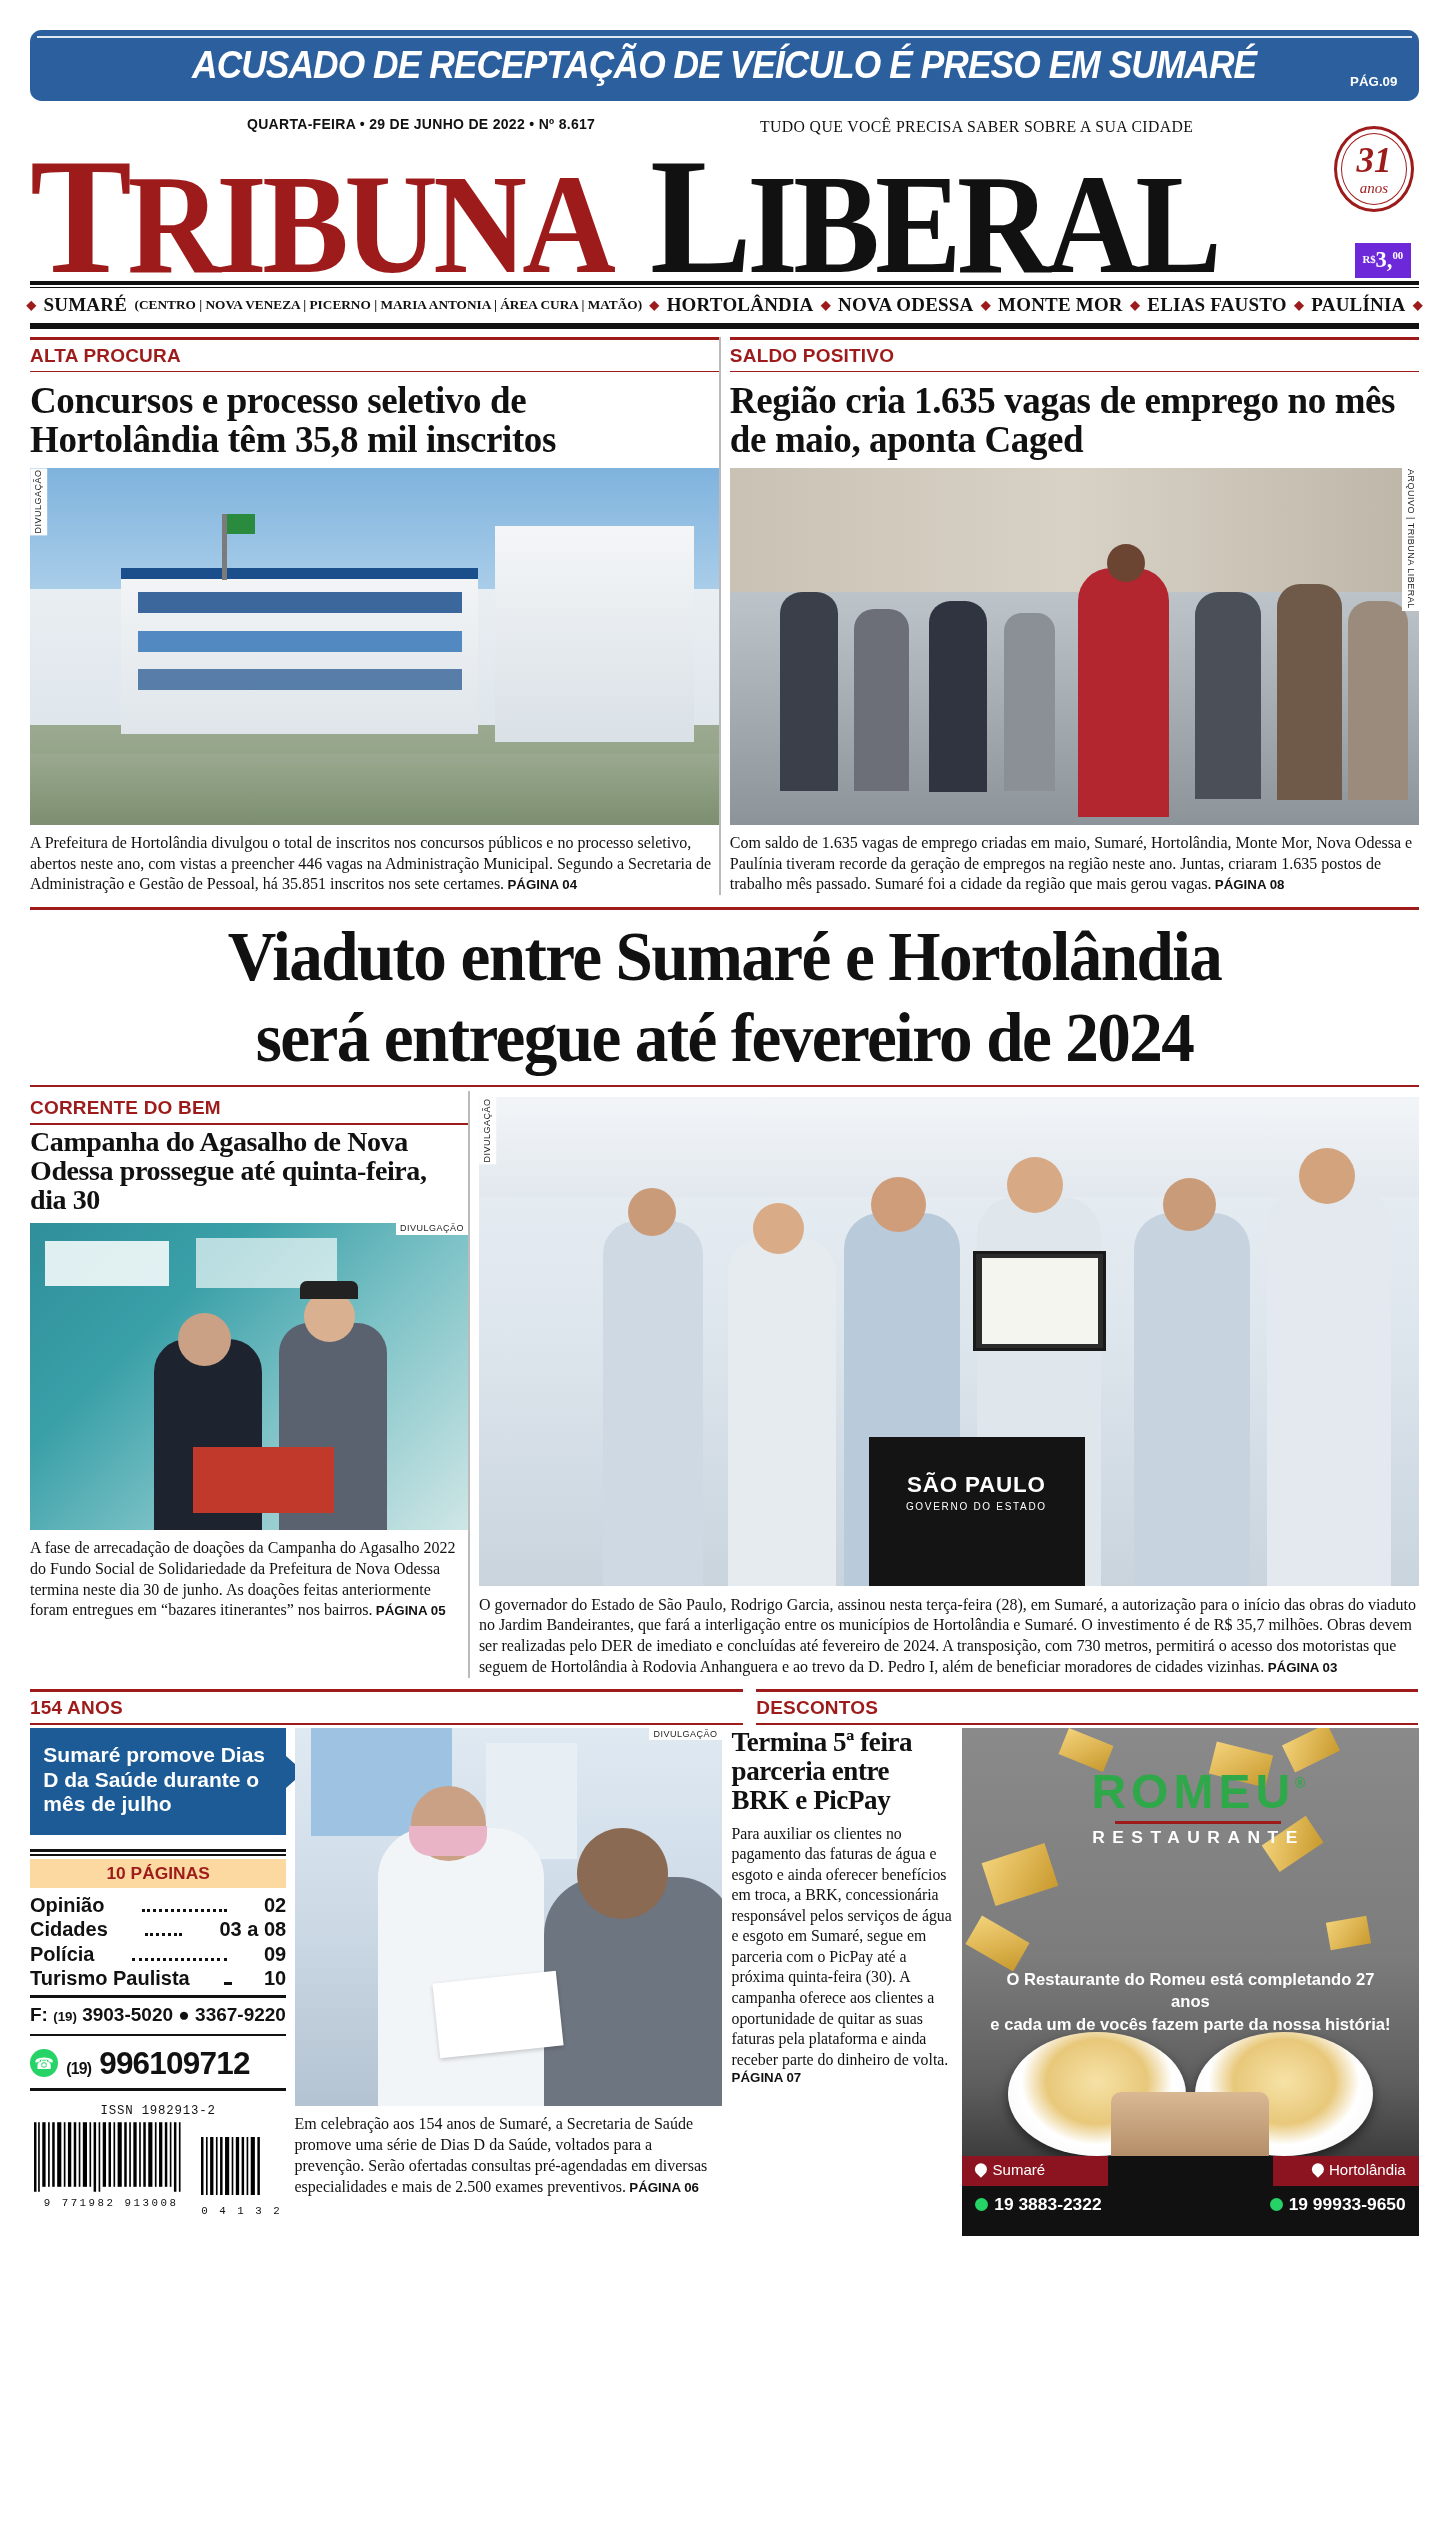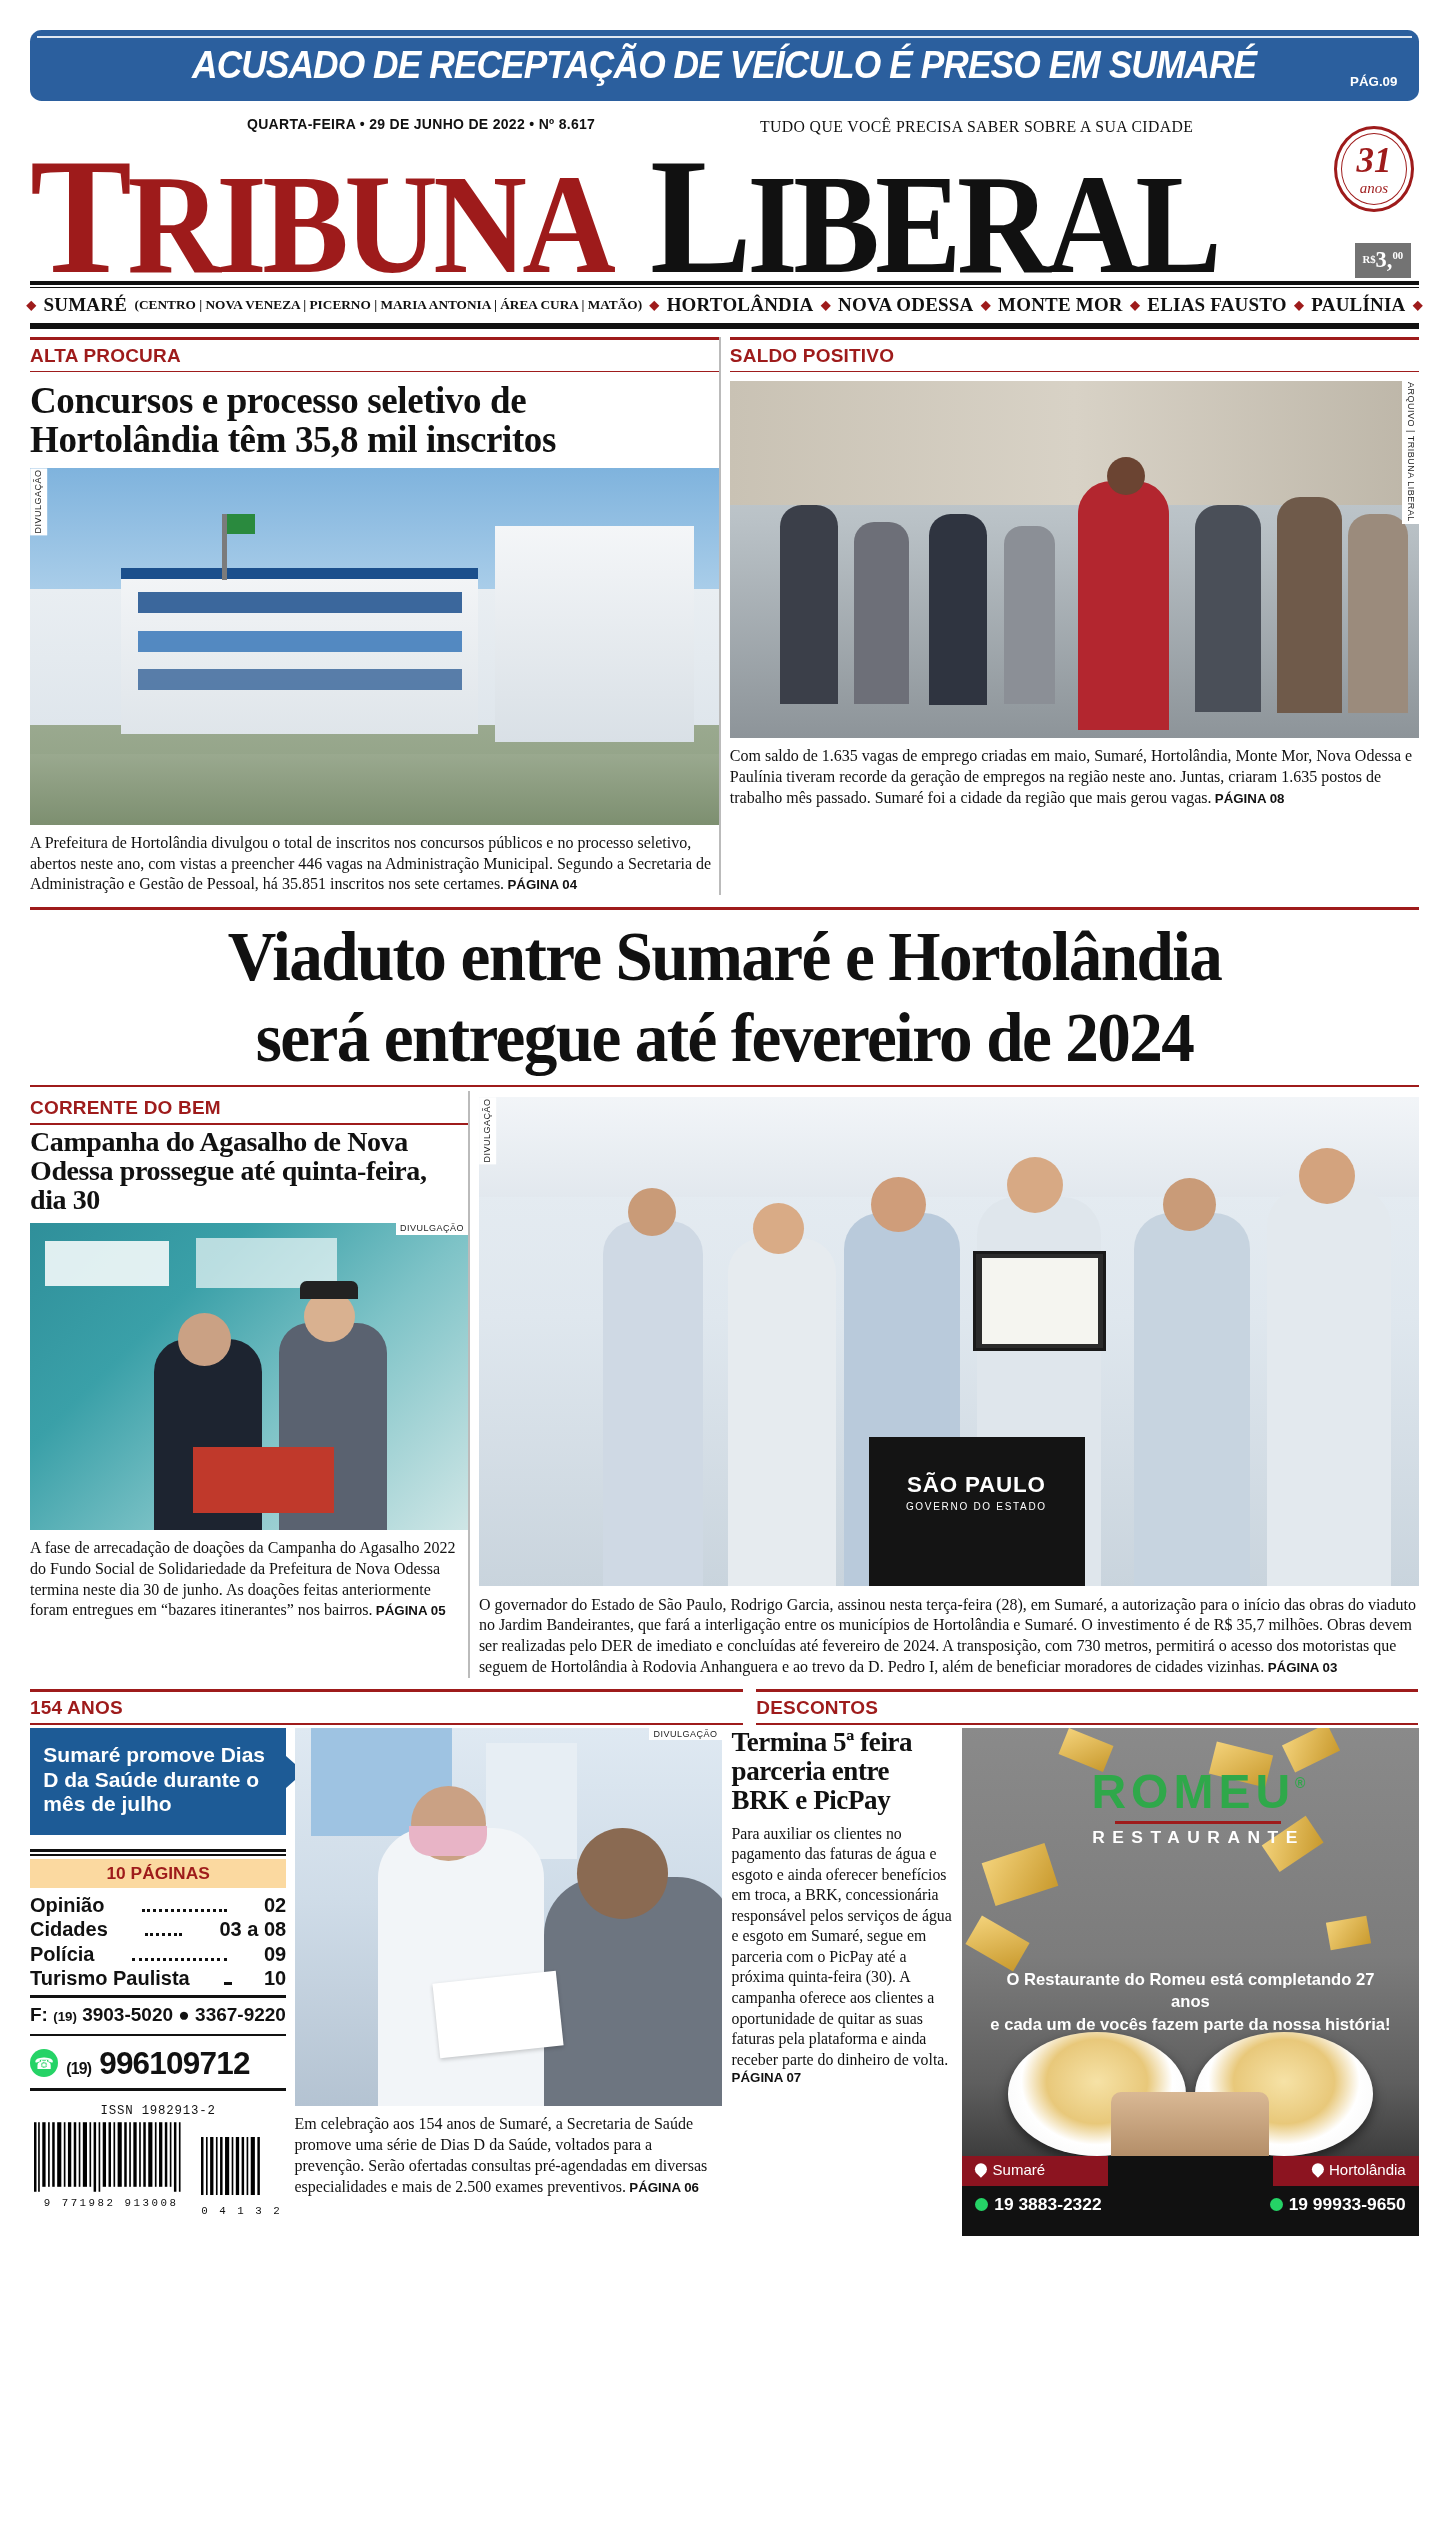--- a/index.html
+++ b/index.html
@@ -75,21 +75,21 @@
     position:absolute; top:16.6px; left:0; right:0; text-align:center;
     font-family:"Liberation Serif", serif; font-weight:bold;
     font-size:35px; font-style:italic; line-height:1;
   }
   .badge31 .anos {
     position:absolute; bottom:15px; left:0; right:0; text-align:center;
     font-family:"Liberation Serif", serif; font-style:italic; font-size:15px;
   }
   .price {
     position:absolute; right:8.3px; bottom:3.3px;
-    background:#737373; color:#fff; padding:3.3px 7.5px 5px;
+    background:#6d28d9; color:#fff; padding:3.3px 7.5px 5px;
     font-family:"Liberation Serif", serif; font-weight:bold;
   }
   .price .rs { font-size:10.8px; vertical-align:4.1px; }
   .price .v { font-size:22.4px; }
   .price .c { font-size:10.8px; vertical-align:8.3px; }
 
   
   .rule-thick { height:4.1px; background:#111; }
   .rule-thin { height:1.7px; background:#111; margin-top:1.7px; }
   .cities {
@@ -363,20 +363,21 @@
         <span class="pagref">PÁGINA 04</span>
       </div>
     </div>
 
     <div class="vdiv"></div>
 
     <div class="col-r">
       <div class="kicker-bar-top"></div>
       <div class="kicker">SALDO POSITIVO</div>
       <div class="kicker-bar-bot"></div>
+      <div class="hl" style="font-size:37px;margin-top:10px;">Região cria 1.635 vagas de emprego no mês de maio, aponta Caged</div>
       <div class="photo ph-top" style="background:linear-gradient(180deg,#cfd6da 0%, #b9c1c6 40%, #8d9499 100%);">
         <div style="position:absolute;left:0;top:0;width:100%;height:124px;background:linear-gradient(90deg,#c9c2b4,#d8d2c6,#bdb6a8);"></div>
         <div style="position:absolute;left:50px;top:124px;width:58px;height:199px;background:#3b3f49;border-radius:21.6px 21.6px 0 0;"></div>
         <div style="position:absolute;left:124px;top:141px;width:55px;height:182px;background:#6d6f78;border-radius:20px 20px 0 0;"></div>
         <div style="position:absolute;left:199px;top:133px;width:58px;height:191px;background:#2f3440;border-radius:21.6px 21.6px 0 0;"></div>
         <div style="position:absolute;left:274px;top:145px;width:51px;height:178px;background:#8b8f96;border-radius:18px 18px 0 0;"></div>
         <div style="position:absolute;left:348px;top:100px;width:91px;height:249px;background:#b3262f;border-radius:33px 33px 0 0;"></div>
         <div style="position:absolute;left:377px;top:76px;width:38px;height:38px;background:#6b4432;border-radius:50%;"></div>
         <div style="position:absolute;left:465px;top:124px;width:66px;height:207px;background:#4a4f58;border-radius:23px 23px 0 0;"></div>
         <div style="position:absolute;left:547px;top:116px;width:65px;height:216px;background:#6f5a4a;border-radius:23px 23px 0 0;"></div>

